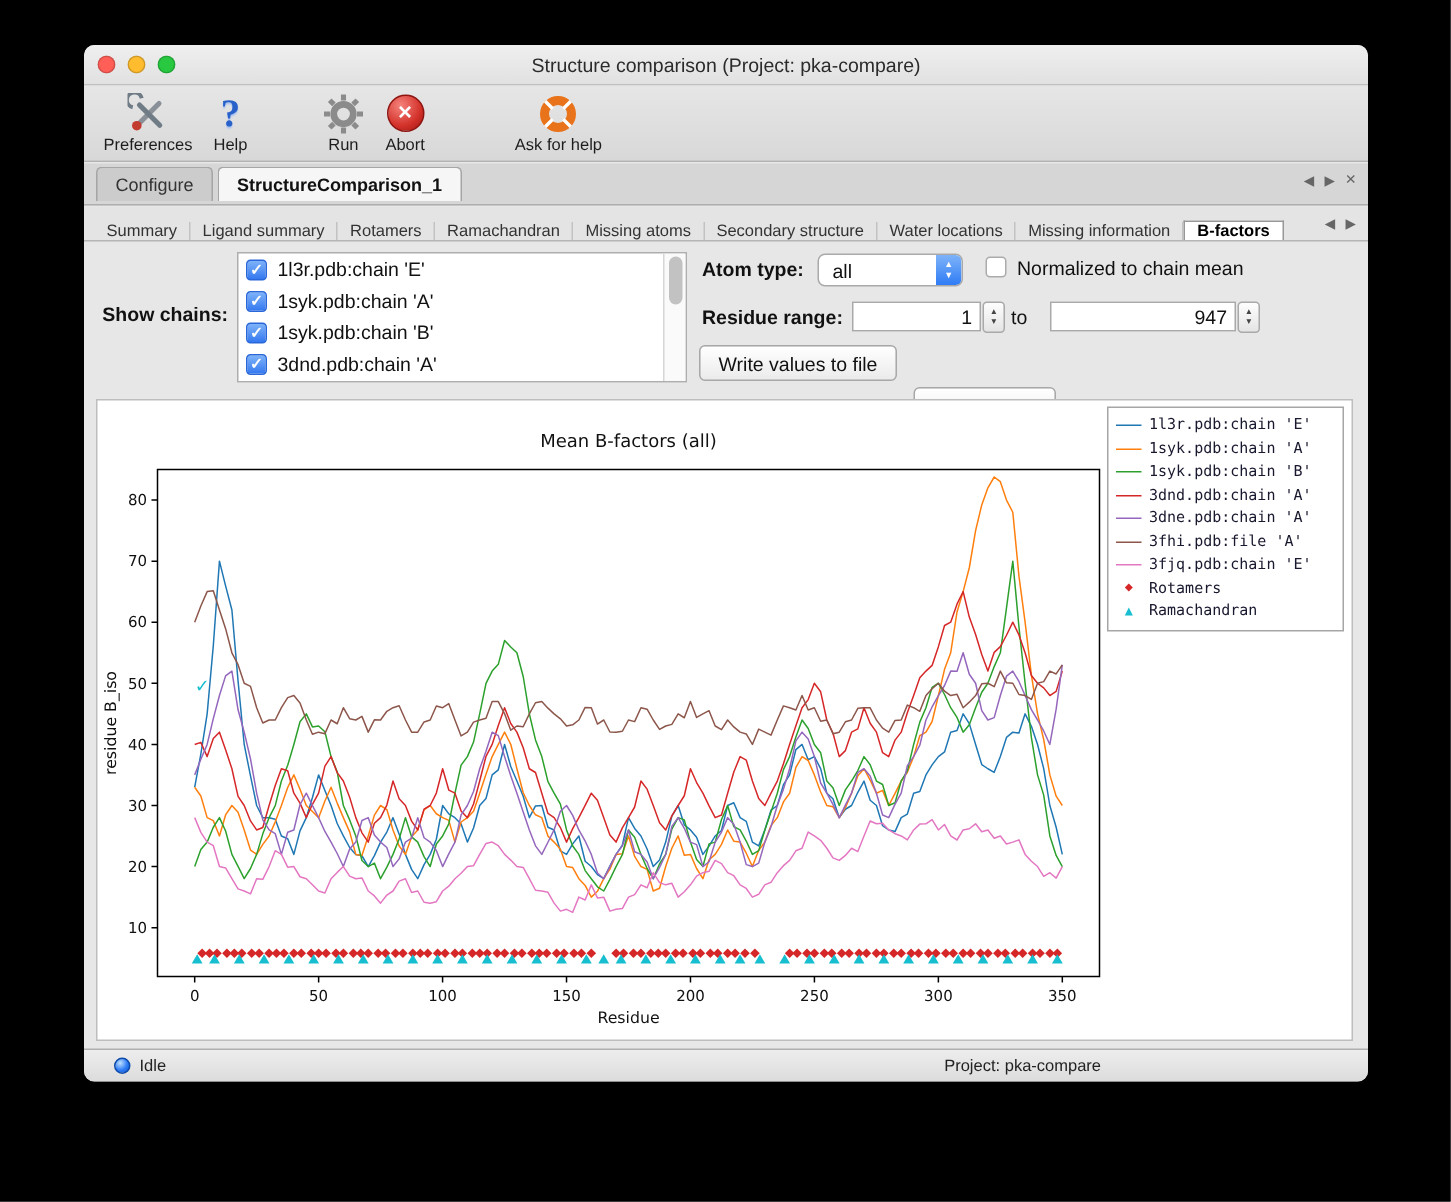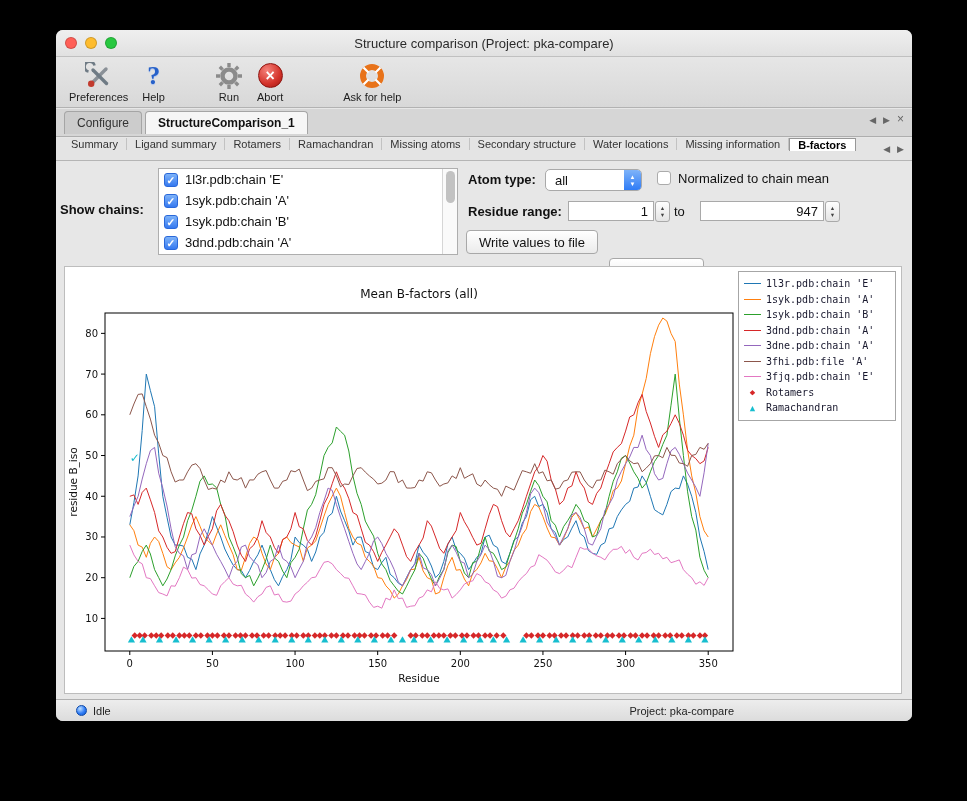--- a/index.html
+++ b/index.html
@@ -27,28 +27,28 @@
   .tabset1{display:flex;align-items:flex-end;}
   .tab1{height:22px;line-height:22px;padding:0 12px;font-size:12px;color:#333;background:#cccccc;border:1px solid #a5a5a5;
         border-bottom:none;border-radius:4px 4px 0 0;margin-right:3px;}
   .tab1.active{background:#f6f6f6;font-weight:bold;color:#111;}
   .nav1,.nav2{margin-left:auto;display:flex;gap:7px;align-items:center;padding-bottom:6px;color:#666;font-size:9px;}
   .navgl{cursor:default;}
   .navgl.close{font-size:12px;line-height:9px;}
   
   .tabs2{position:absolute;left:0;top:108px;right:0;height:23px;background:#e4e4e4;border-bottom:1px solid #b5b5b5;
          display:flex;align-items:stretch;padding:0 0 0 7px;box-sizing:border-box;}
-  .tabset2{display:flex;align-items:flex-start;}
+  .tabset2{display:flex;align-items:flex-end;}
   .tab2{font-size:11px;color:#333;padding:0 8px;display:flex;align-items:center;border-right:1px solid #c2c2c2;white-space:nowrap;}
   .tab2.active{background:#ffffff;font-weight:bold;color:#000;border:1px solid #979797;border-bottom:none;}
   .nav2{padding-bottom:0;align-self:center;padding-right:8px;}
   
   .controls{position:absolute;left:0;top:132px;right:0;height:100px;background:#e7e7e7;font-size:13px;color:#111;}
   .lbl{position:absolute;font-weight:bold;}
-  .lbl-chains{left:4px;top:40px;width:92px;text-align:left;}
+  .lbl-chains{left:4px;top:40px;width:92px;text-align:right;}
   .chains-box{position:absolute;left:102px;top:6px;width:300px;height:87px;background:#fff;border:1px solid #aeaeae;box-sizing:border-box;overflow:hidden;}
   .chain-row{height:21px;display:flex;align-items:center;padding-left:5px;gap:7px;}
   .chain-label{font-size:13px;color:#111;}
   .cb{width:14px;height:14px;border-radius:3px;box-sizing:border-box;flex:none;}
   .cb.checked{background:linear-gradient(#7eb3f9,#3579f0);border:1px solid #2a68d9;color:#fff;font-size:10.5px;line-height:12px;text-align:center;font-weight:bold;}
   .cb.empty{background:#fff;border:1px solid #ababab;}
   .chains-scroll{position:absolute;right:0;top:0;width:14px;height:100%;background:#fafafa;border-left:1px solid #d6d6d6;}
   .chains-thumb{position:absolute;top:2px;right:2px;width:9px;height:32px;border-radius:5px;background:#c2c2c2;}
   .lbl-atom{left:412px;top:10px;}
   .combo{position:absolute;left:489px;top:7px;width:97px;height:22px;background:#fff;border:1px solid #a9a9a9;border-radius:5px;

